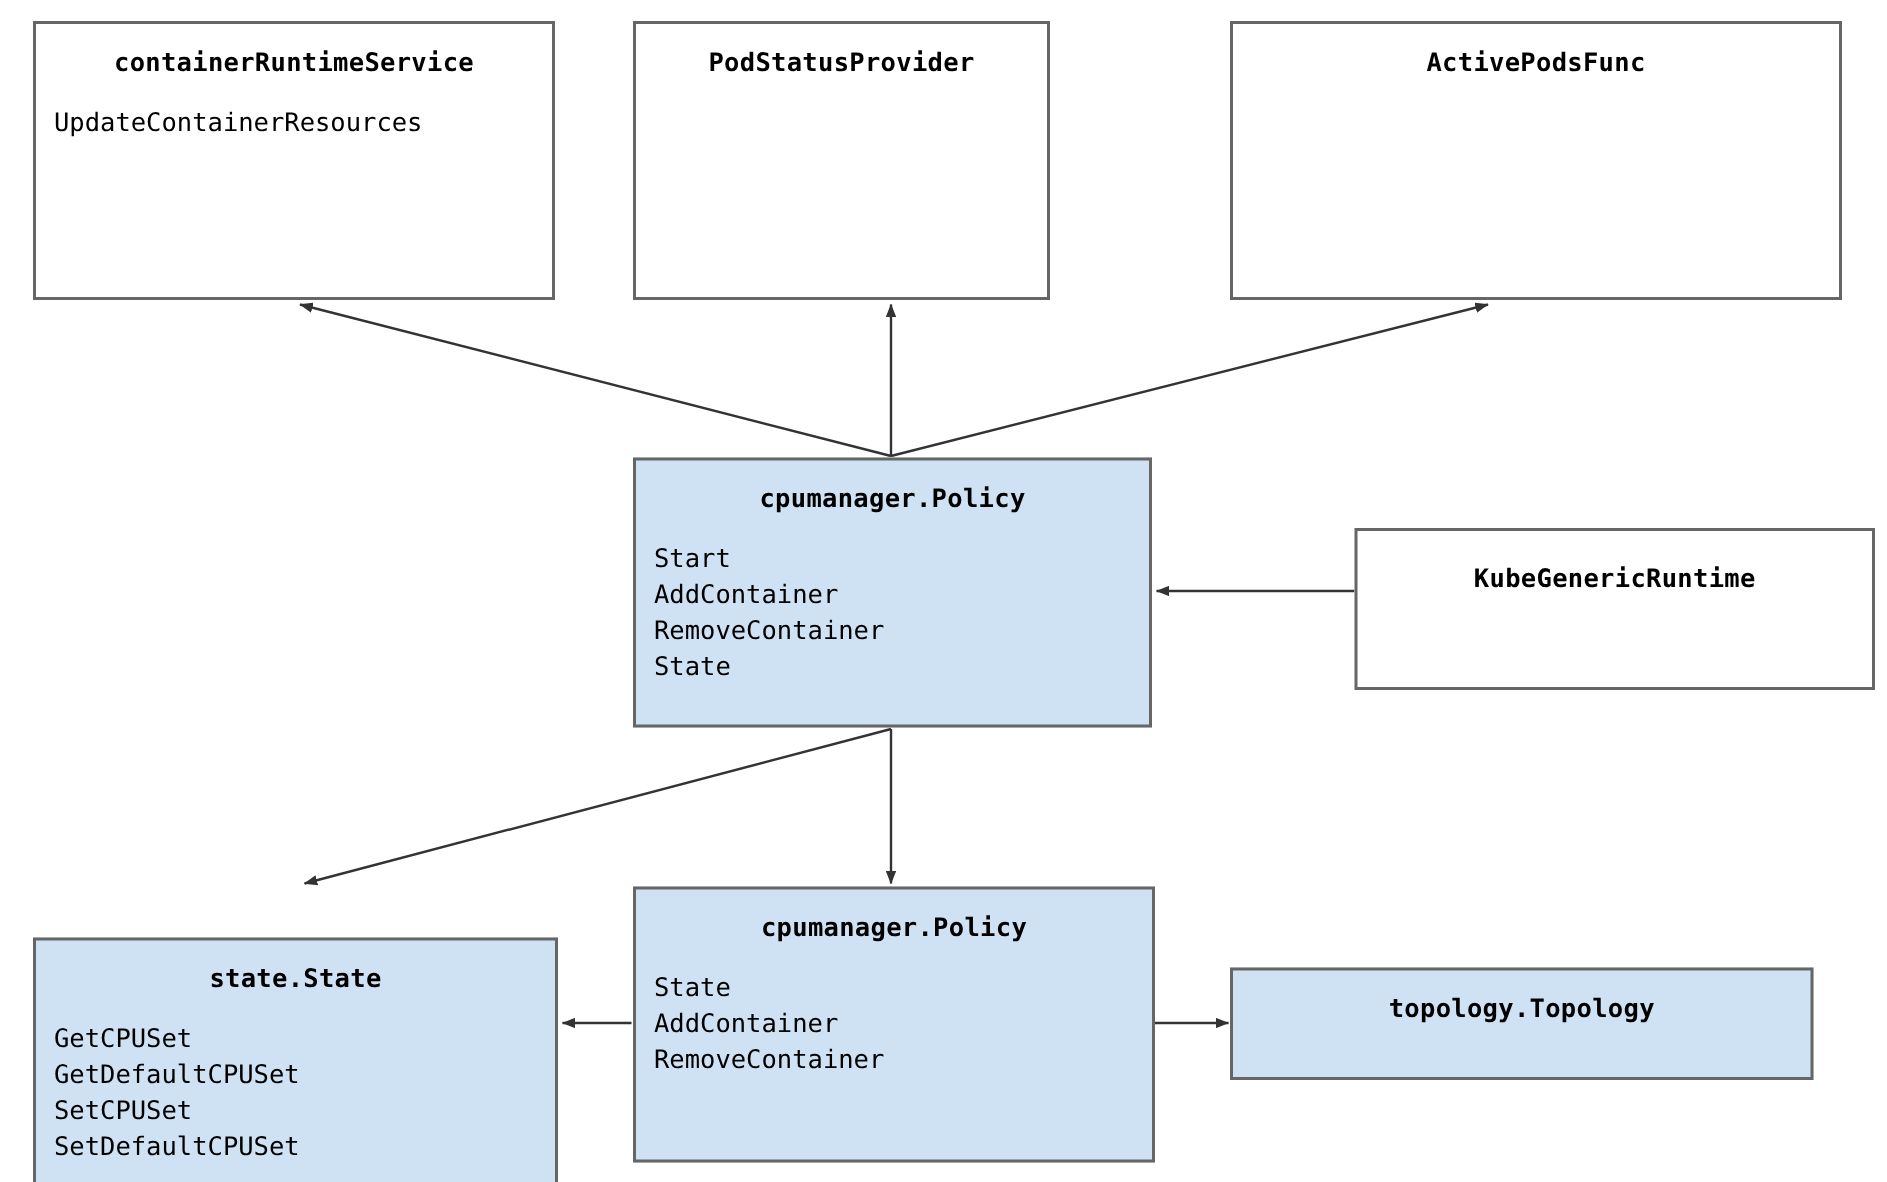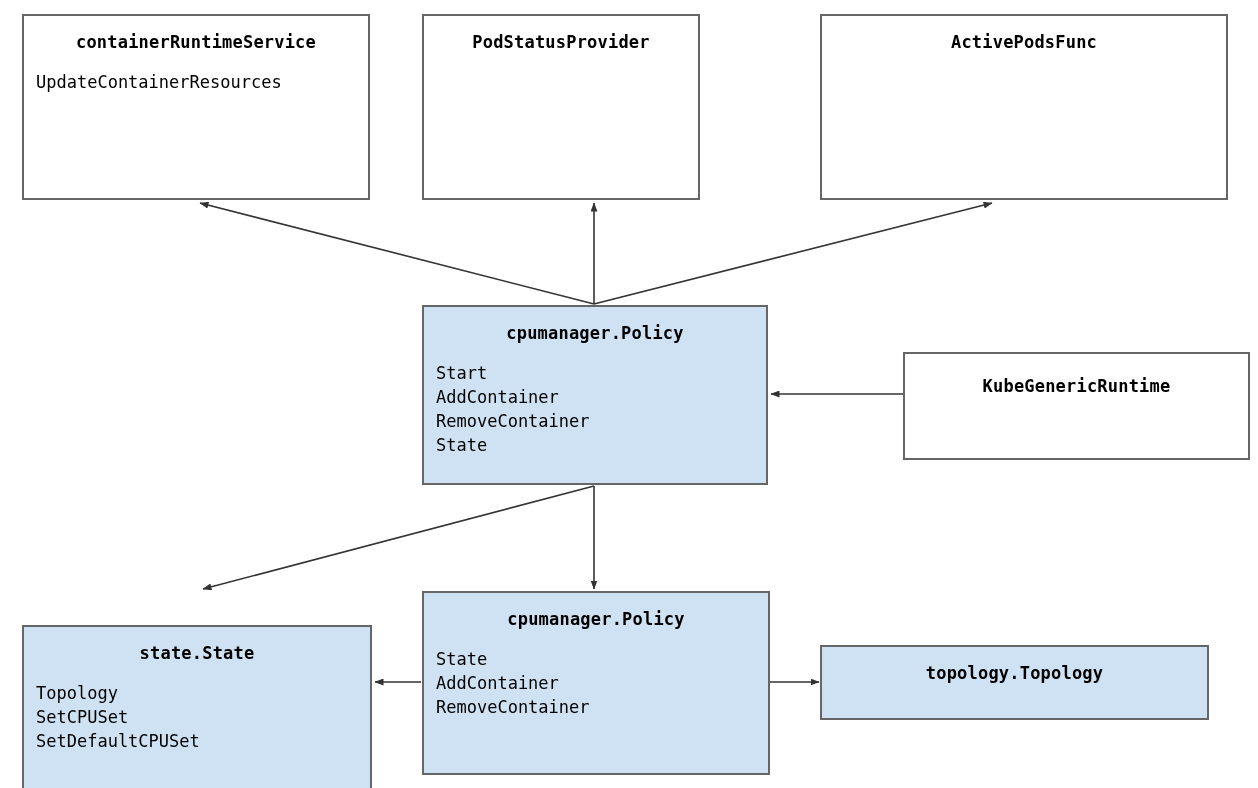--- a/index.html
+++ b/index.html
@@ -122,21 +122,22 @@
     </div>
   </div>
 
   <div class="node" id="node-kubeGenericRuntime">
     <div class="node-title t-top-sm">KubeGenericRuntime</div>
   </div>
 
   <div class="node blue" id="node-stateState">
     <div class="node-title t-top">state.State</div>
     <div class="node-members m-pad">
-      <span class="member">Topology</span>
+      <span class="member">GetCPUSet</span>
+      <span class="member">GetDefaultCPUSet</span>
       <span class="member">SetCPUSet</span>
       <span class="member">SetDefaultCPUSet</span>
     </div>
   </div>
 
   <div class="node blue" id="node-cpumanagerPolicy">
     <div class="node-title t-top">cpumanager.Policy</div>
     <div class="node-members m-pad">
       <span class="member">State</span>
       <span class="member">AddContainer</span>

